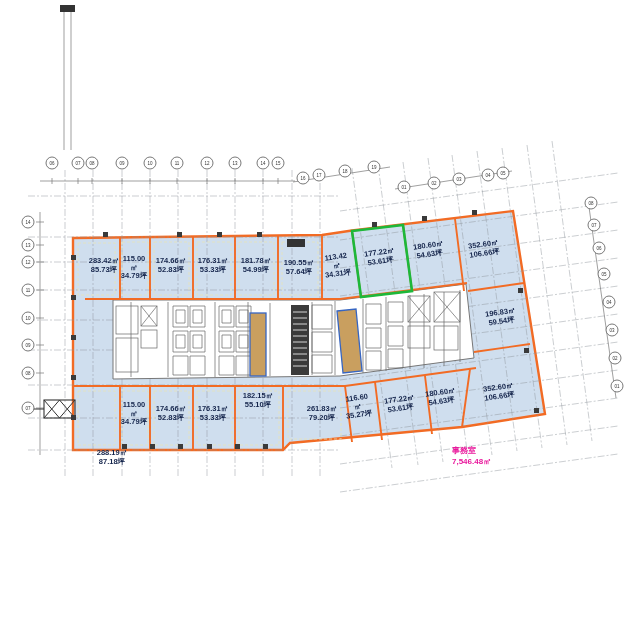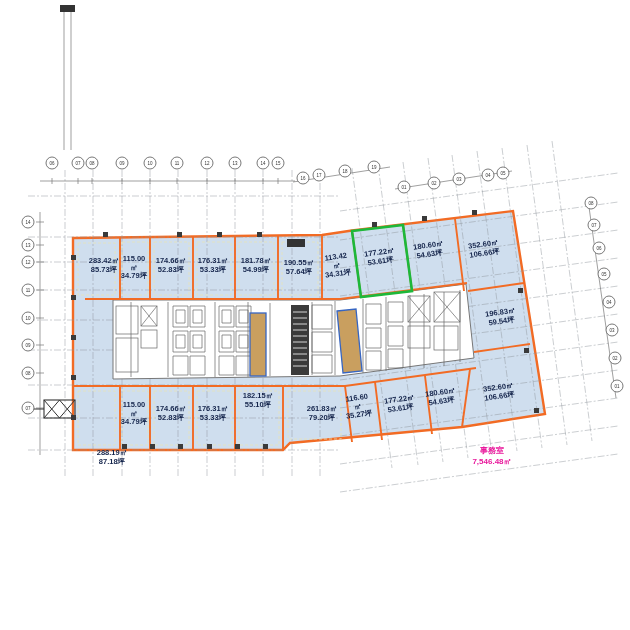--- a/index.html
+++ b/index.html
@@ -22,21 +22,21 @@
   .dark{fill:#333}
   .colsq{fill:#3a3a3a}
   .stair{fill:#3b3b3b}
   .tread{stroke:#fff;stroke-width:.8}
   .bub{fill:#fff;stroke:#555;stroke-width:.8}
   .bubt{font:4.5px "Liberation Sans",sans-serif;fill:#333;text-anchor:middle}
   
   .room-label{position:absolute;font-weight:bold;font-size:7.5px;line-height:1.25;
     color:var(--labeltxt);text-align:center;white-space:nowrap;z-index:3;}
   .room-label.narrow{white-space:normal;width:27px;word-break:break-all;line-height:1.15;}
-  .note{position:absolute;left:452px;top:446px;width:80px;z-index:3;text-align:center;
+  .note{position:absolute;left:452px;top:446px;width:80px;z-index:3;text-align:left;
     color:var(--pink);font-weight:bold;font-size:8px;line-height:1.35;}
 </style>
 </head>
 <body>
 
 <div class="canvas">
 
 <svg width="630" height="630" viewBox="0 0 630 630">
 
   <g>

